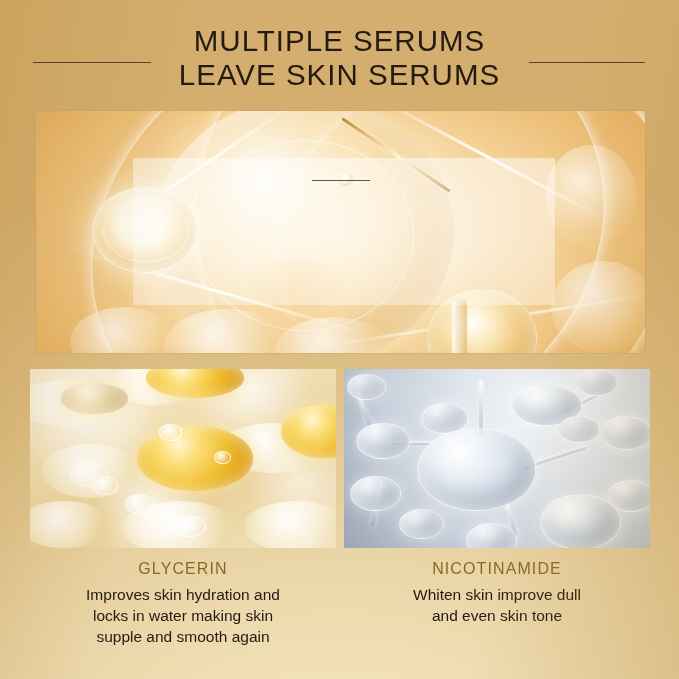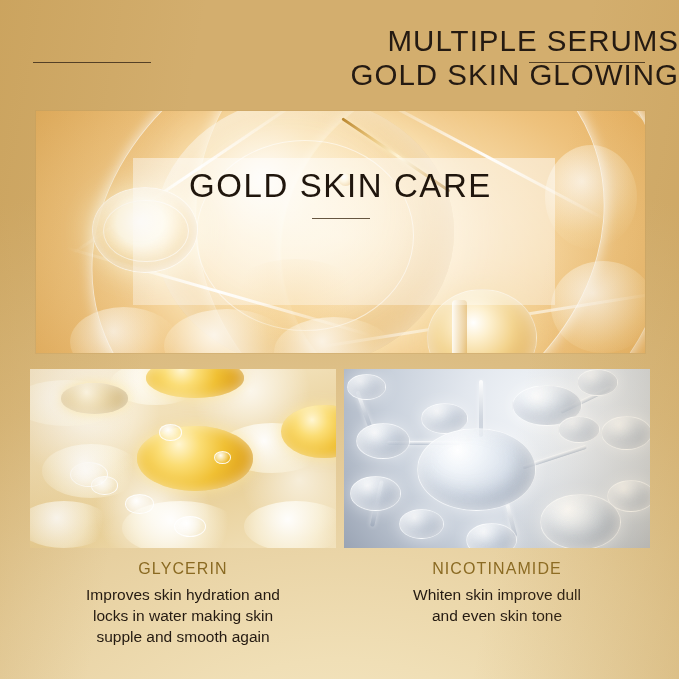--- a/index.html
+++ b/index.html
@@ -33,21 +33,21 @@
       linear-gradient(100deg, rgba(185,140,60,.30) 0%, rgba(255,255,255,0) 26%,
                       rgba(255,255,255,0) 74%, rgba(185,140,60,.26) 100%);
   }
 
   
   .heading-block {
     position: absolute;
     left: 0;
     top: 24px;
     width: 679px;
-    text-align: right;
+    text-align: center;
     z-index: 6;
   }
   .heading-line {
     font-size: 29.5px;
     line-height: 34px;
     letter-spacing: 1.0px;
     color: #241a12;
     font-weight: 400;
     white-space: nowrap;
   }
@@ -383,21 +383,21 @@
 </head>
 <body>
 
 <div class="page">
 
   <div class="rule rule-left"></div>
   <div class="rule rule-right"></div>
 
   <div class="heading-block">
     <div class="heading-line">MULTIPLE SERUMS</div>
-    <div class="heading-line">GOLD SKIN GLOWING</div>
+    <div class="heading-line">LEAVE SKIN SERUMS</div>
   </div>
 
   <div class="hero">
 
     <div class="hero-layer">
       <div class="soft-disc sd4"></div>
       <div class="soft-disc sd5"></div>
 
       <div class="orbit orbit-a"></div>
       <div class="orbit orbit-b"></div>
@@ -417,21 +417,20 @@
       <div class="soft-disc sd2"></div>
       <div class="soft-disc sd3"></div>
 
       <div class="dropper"></div>
       <div class="dropper-tip"></div>
     </div>
 
     <div class="hero-panel"></div>
 
     <div class="hero-text">
-      <div class="hero-title">GOLD SKIN CARE</div>
       <div class="hero-divider"></div>
     </div>
   </div>
 
   <div class="cards">
 
     <div class="card card-left">
       <div class="card-img img-glycerin">
         <div class="caustic c1"></div>
         <div class="caustic c2"></div>

